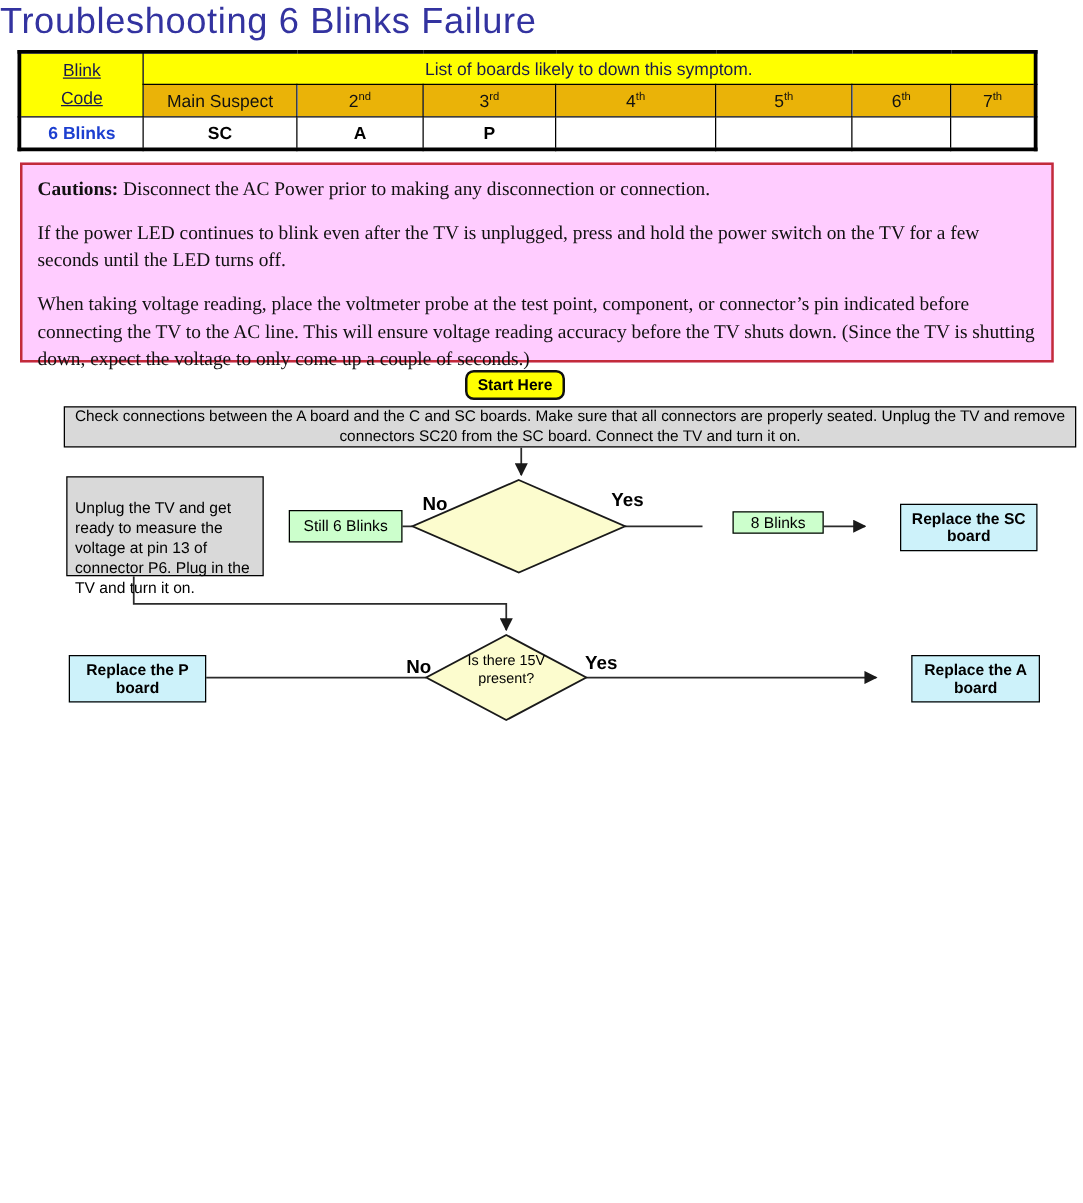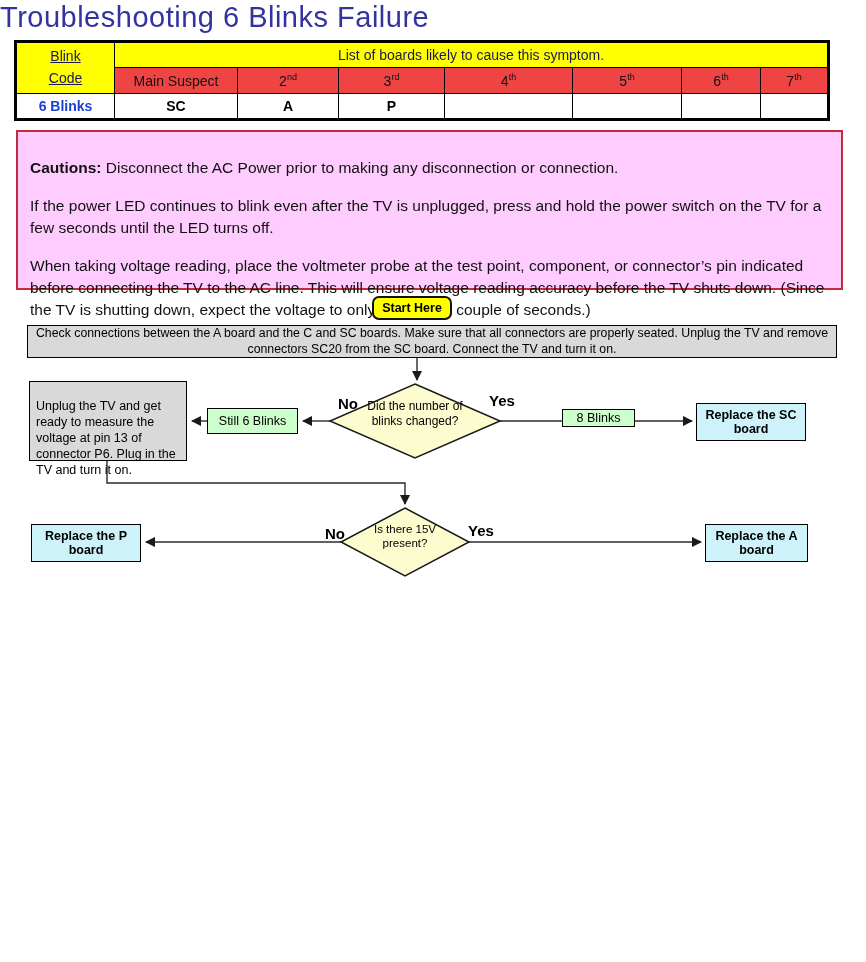--- a/index.html
+++ b/index.html
@@ -16,43 +16,43 @@
   table.symptom {
     position:absolute; left:14px; top:40px; width:813px;
     border-collapse:collapse; table-layout:fixed;
     border:3px solid #000;
   }
   table.symptom td {
     border:1.5px solid #000; text-align:center; vertical-align:middle;
     font-size:14px; height:26px; overflow:hidden;
   }
   td.hdr-yellow  { background:#FFFF00; color:#1a1a4e; font-size:15px; }
-  td.hdr-pale    { background:#ef4444; color:#111; }
+  td.hdr-pale    { background:#eab308; color:#111; }
   td.blinkcode   { line-height:1.55;text-decoration:underline; }
   td.code-cell   { color:#1c3fd0; font-weight:bold; background:#fff; }
   td.data-cell   { font-weight:bold; background:#fff; }
   sup { font-size:9px; }
   
   .cautions {
     position:absolute; left:16px; top:130px; width:827px; height:160px;
     background:#FFCCFF; border:2px solid #C22B3A; padding:9px 12px 6px 12px;
     font-size:15.5px; line-height:1.42; color:#111;
   }
-  .cautions p { margin:16px 0 13px 0; }
+  .cautions p { margin:0 0 13px 0;font-family:Liberation Serif, serif; }
   .cautions p:last-child { margin-bottom:0; }
   .cautions b { font-weight:bold; }
   
   .start-btn {
     position:absolute; left:372px; top:296px; width:80px; height:24px;
     background:#FFFF00; border:2px solid #111; border-radius:7px;
     font-size:12.5px; font-weight:bold; display:flex; align-items:center; justify-content:center;
   }
   .fc-box {
     position:absolute; border:1.5px solid #000; display:flex;
-    align-items:center; justify-content:center; text-align:center;
+    align-items:center; justify-content:center; text-align:center;margin-left:24px;
   }
   .check-box {
     left:27px; top:325px; width:810px; height:33px;
     background:#D9D9D9; font-size:12.3px; line-height:1.25; padding:0 6px;
   }
   .measure-box {
     left:29px; top:381px; width:158px; height:80px;
     background:#D9D9D9; font-size:12.5px; line-height:1.28;
     text-align:left; align-items:flex-start; padding:16px 6px;
   }
@@ -92,21 +92,21 @@
         <col style="width:109px">
         <col style="width:79px">
         <col style="width:68px">
     </colgroup>
     <tbody>
         <tr>
       <td rowspan="2" class="hdr-yellow blinkcode">
         <div>Blink</div>
         <div>Code</div>
       </td>
-      <td colspan="7" class="hdr-yellow">List of boards likely to cause this symptom.</td>
+      <td colspan="7" class="hdr-yellow">List of boards likely to down this symptom.</td>
     </tr>
     <tr>
       <td class="hdr-pale"><span>Main Suspect</span><sup></sup></td>
       <td class="hdr-pale"><span>2</span><sup>nd</sup></td>
       <td class="hdr-pale"><span>3</span><sup>rd</sup></td>
       <td class="hdr-pale"><span>4</span><sup>th</sup></td>
       <td class="hdr-pale"><span>5</span><sup>th</sup></td>
       <td class="hdr-pale"><span>6</span><sup>th</sup></td>
       <td class="hdr-pale"><span>7</span><sup>th</sup></td>
     </tr>
@@ -150,21 +150,20 @@
       <polygon points="405,508 469,542 405,576 341,542"></polygon>
     </g>
   </svg>
 
   <div class="start-btn">Start Here</div>
 
   <div class="fc-box check-box">Check connections between the A board and the C and SC boards. Make sure that all connectors are properly seated. Unplug the TV and remove connectors SC20 from the SC board. Connect the TV and turn it on.</div>
 
   <div class="fc-box measure-box">Unplug the TV and get ready to measure the voltage at pin 13 of connector P6. Plug in the TV and turn it on.</div>
 
-  <div class="d-label d1-label">Did the number of blinks changed?</div>
   <div class="d-label d2-label">Is there 15V present?</div>
 
   <div class="branch-label no1">No</div>
   <div class="branch-label yes1">Yes</div>
   <div class="branch-label no2">No</div>
   <div class="branch-label yes2">Yes</div>
 
   <div class="fc-box green-box still6">Still 6 Blinks</div>
   <div class="fc-box green-box blinks8">8 Blinks</div>
 

